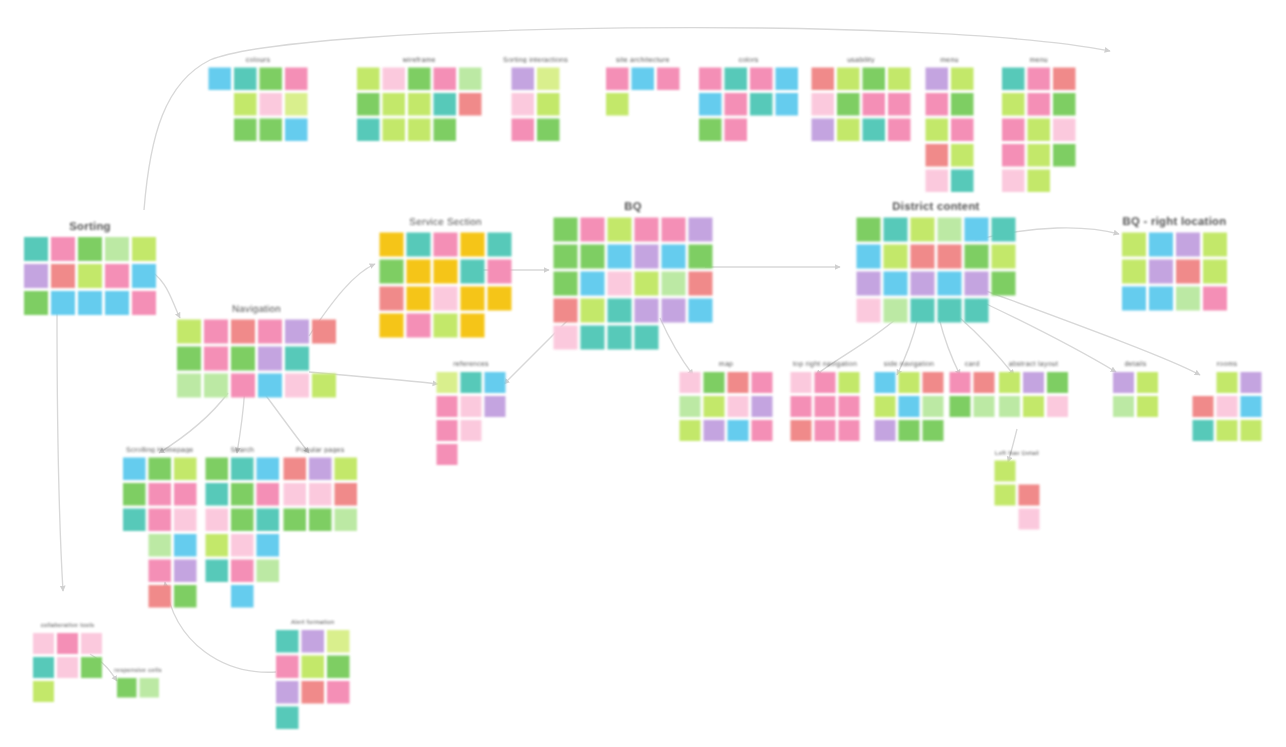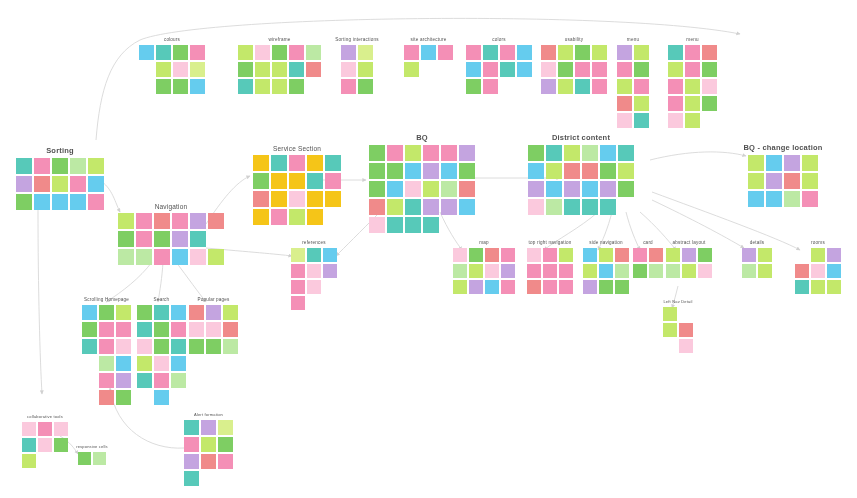--- a/index.html
+++ b/index.html
@@ -309,21 +309,21 @@
           <span class="cell" style="background: rgb(196, 164, 224);"></span>
           <span class="cell" style="background: rgb(101, 204, 238);"></span>
           <span class="cell" style="background: rgb(251, 201, 221);"></span>
           <span class="cell" style="background: rgb(87, 201, 185);"></span>
           <span class="cell" style="background: rgb(87, 201, 185);"></span>
           <span class="cell" style="background: rgb(87, 201, 185);"></span>
           <span class="cell empty"></span>
           <span class="cell empty"></span>
         </div>
       </div>
-      <div class="node huge" style="left: 528px; top: 145px;">
+      <div class="node huge" style="left: 571px; top: 145px;">
         <div class="node-label">District content</div>
         <div class="grid" style="grid-template-columns: repeat(6, 16px); grid-auto-rows: 16px; gap: 2px;">
           <span class="cell" style="background: rgb(126, 206, 99);"></span>
           <span class="cell" style="background: rgb(87, 201, 185);"></span>
           <span class="cell" style="background: rgb(195, 232, 106);"></span>
           <span class="cell" style="background: rgb(188, 233, 164);"></span>
           <span class="cell" style="background: rgb(101, 204, 238);"></span>
           <span class="cell" style="background: rgb(87, 201, 185);"></span>
           <span class="cell" style="background: rgb(101, 204, 238);"></span>
           <span class="cell" style="background: rgb(195, 232, 106);"></span>
@@ -339,21 +339,21 @@
           <span class="cell" style="background: rgb(126, 206, 99);"></span>
           <span class="cell" style="background: rgb(251, 201, 221);"></span>
           <span class="cell" style="background: rgb(188, 233, 164);"></span>
           <span class="cell" style="background: rgb(87, 201, 185);"></span>
           <span class="cell" style="background: rgb(87, 201, 185);"></span>
           <span class="cell" style="background: rgb(87, 201, 185);"></span>
           <span class="cell empty"></span>
         </div>
       </div>
       <div class="node huge" style="left: 748px; top: 155px;">
-        <div class="node-label">BQ - change location</div>
+        <div class="node-label">BQ - right location</div>
         <div class="grid" style="grid-template-columns: repeat(4, 16px); grid-auto-rows: 16px; gap: 2px;">
           <span class="cell" style="background: rgb(195, 232, 106);"></span>
           <span class="cell" style="background: rgb(101, 204, 238);"></span>
           <span class="cell" style="background: rgb(196, 164, 224);"></span>
           <span class="cell" style="background: rgb(195, 232, 106);"></span>
           <span class="cell" style="background: rgb(195, 232, 106);"></span>
           <span class="cell" style="background: rgb(196, 164, 224);"></span>
           <span class="cell" style="background: rgb(240, 138, 138);"></span>
           <span class="cell" style="background: rgb(195, 232, 106);"></span>
           <span class="cell" style="background: rgb(101, 204, 238);"></span>

